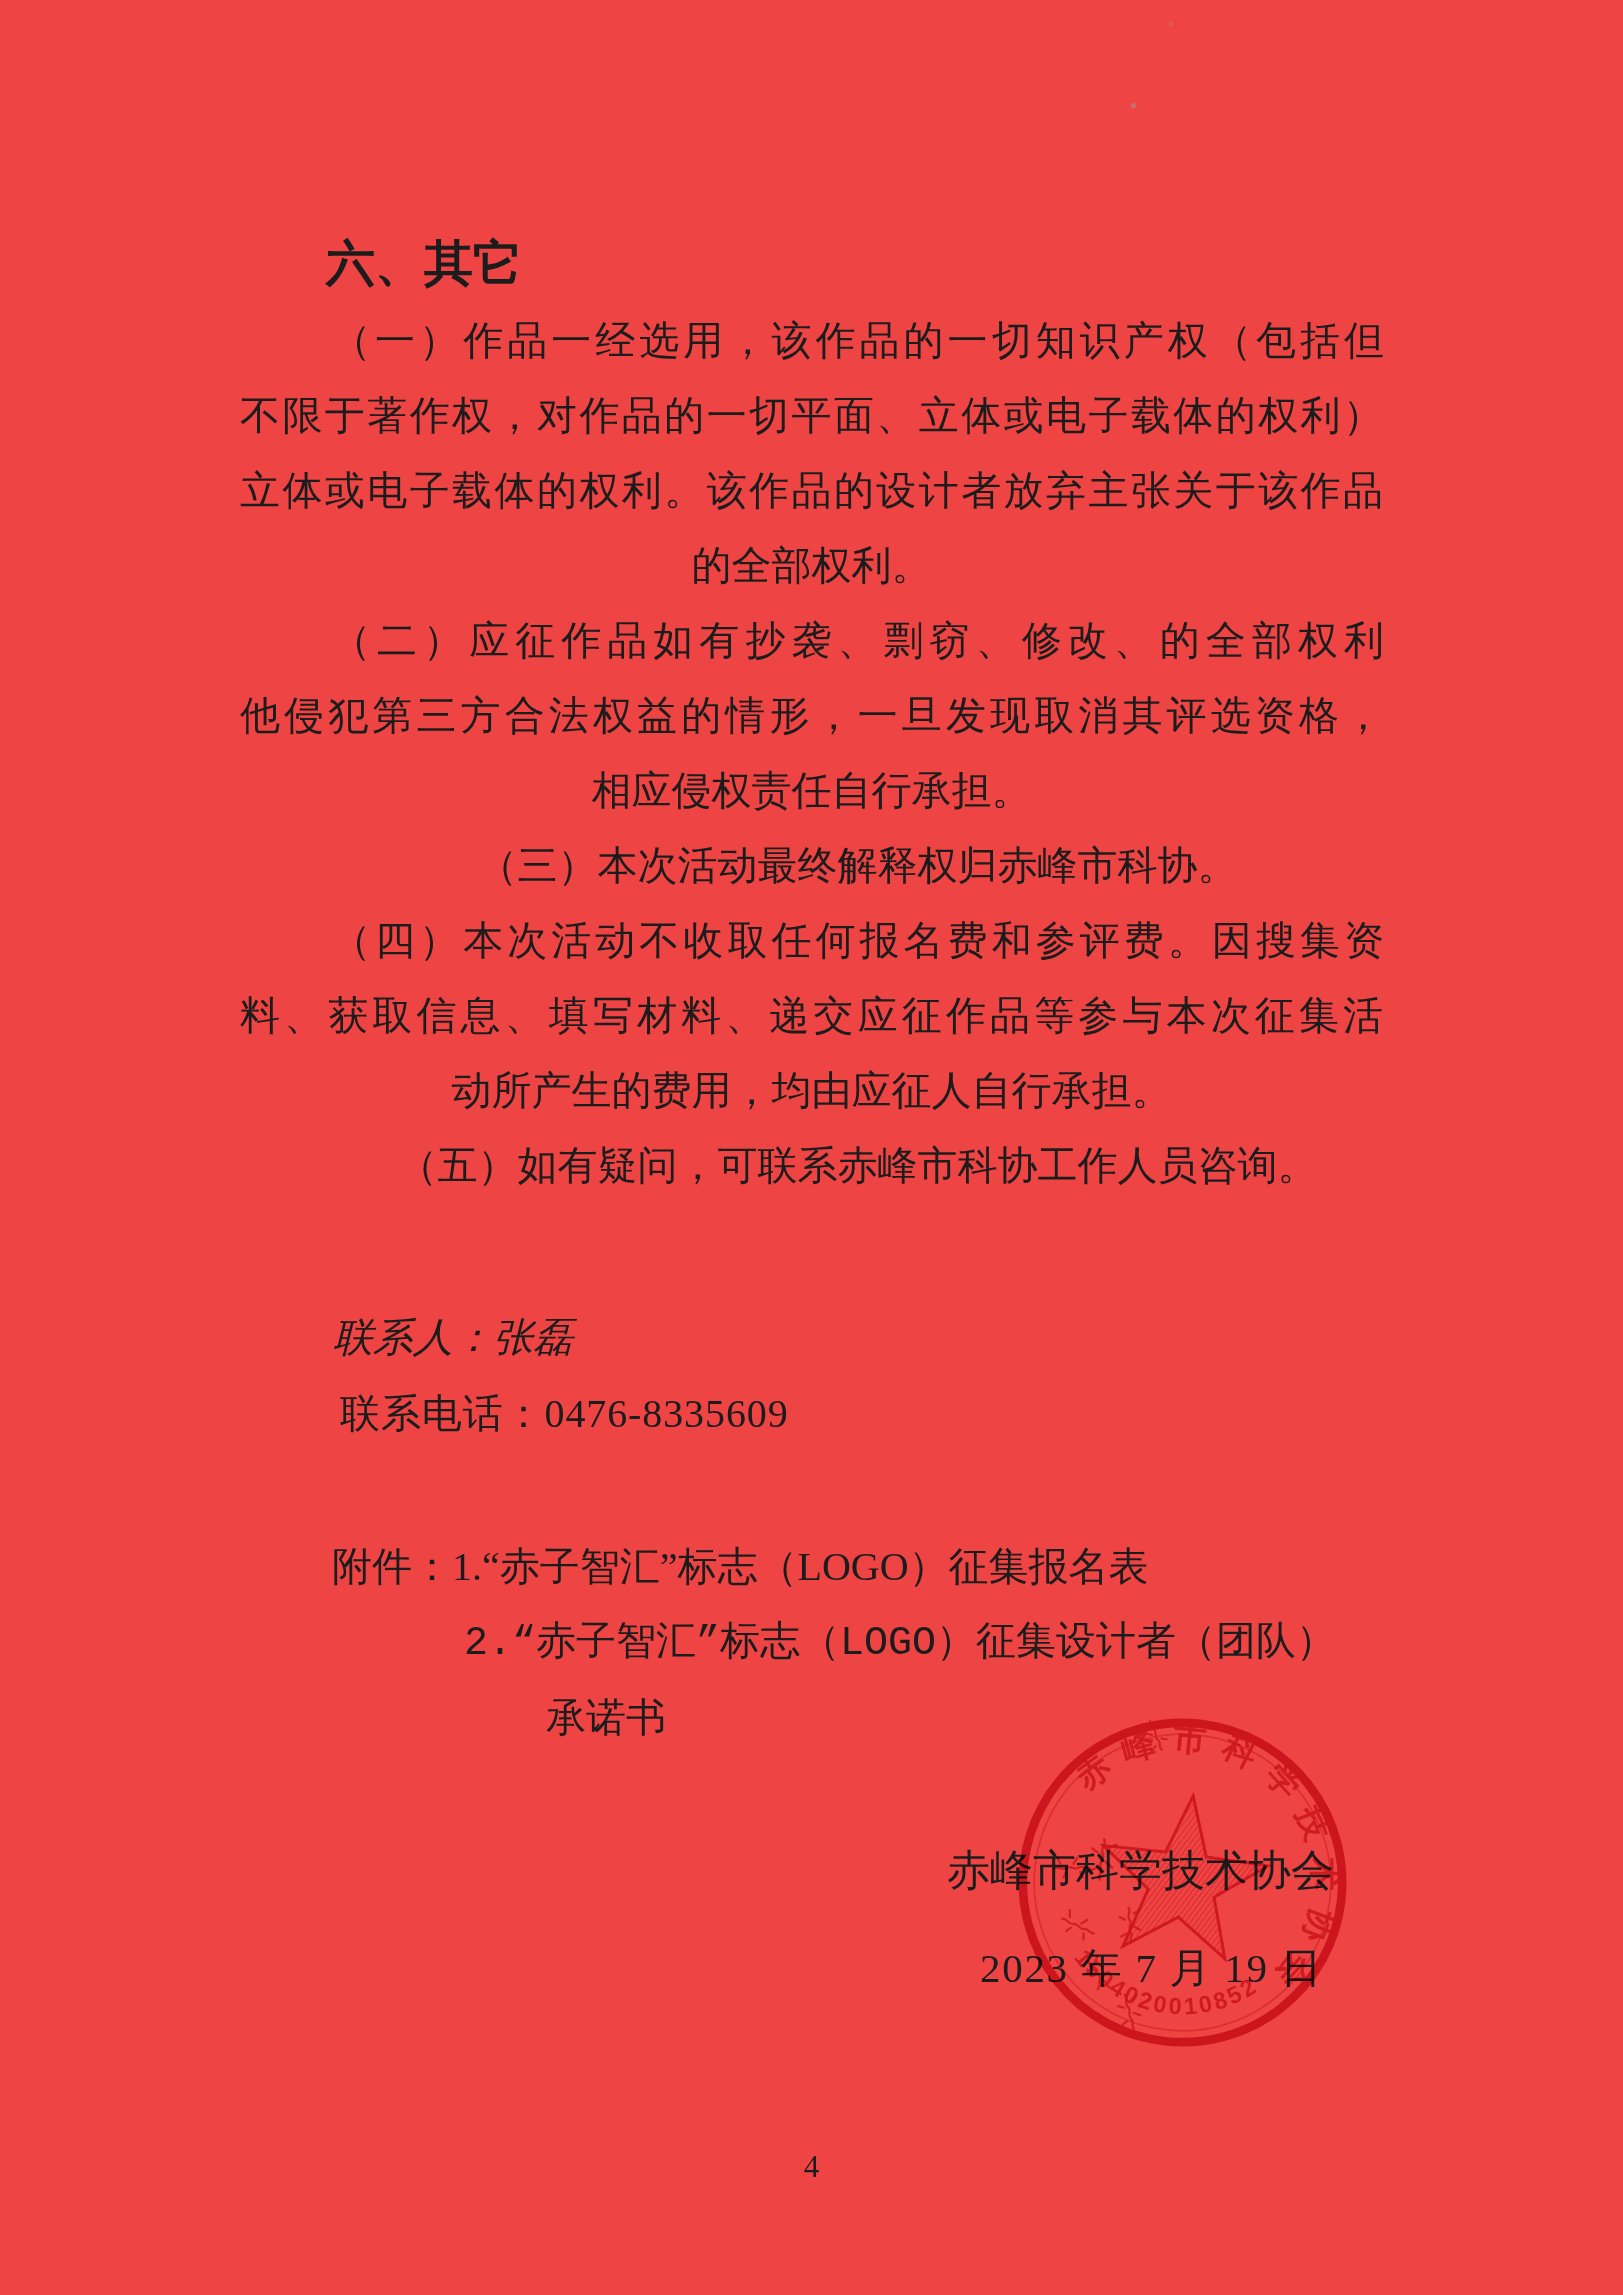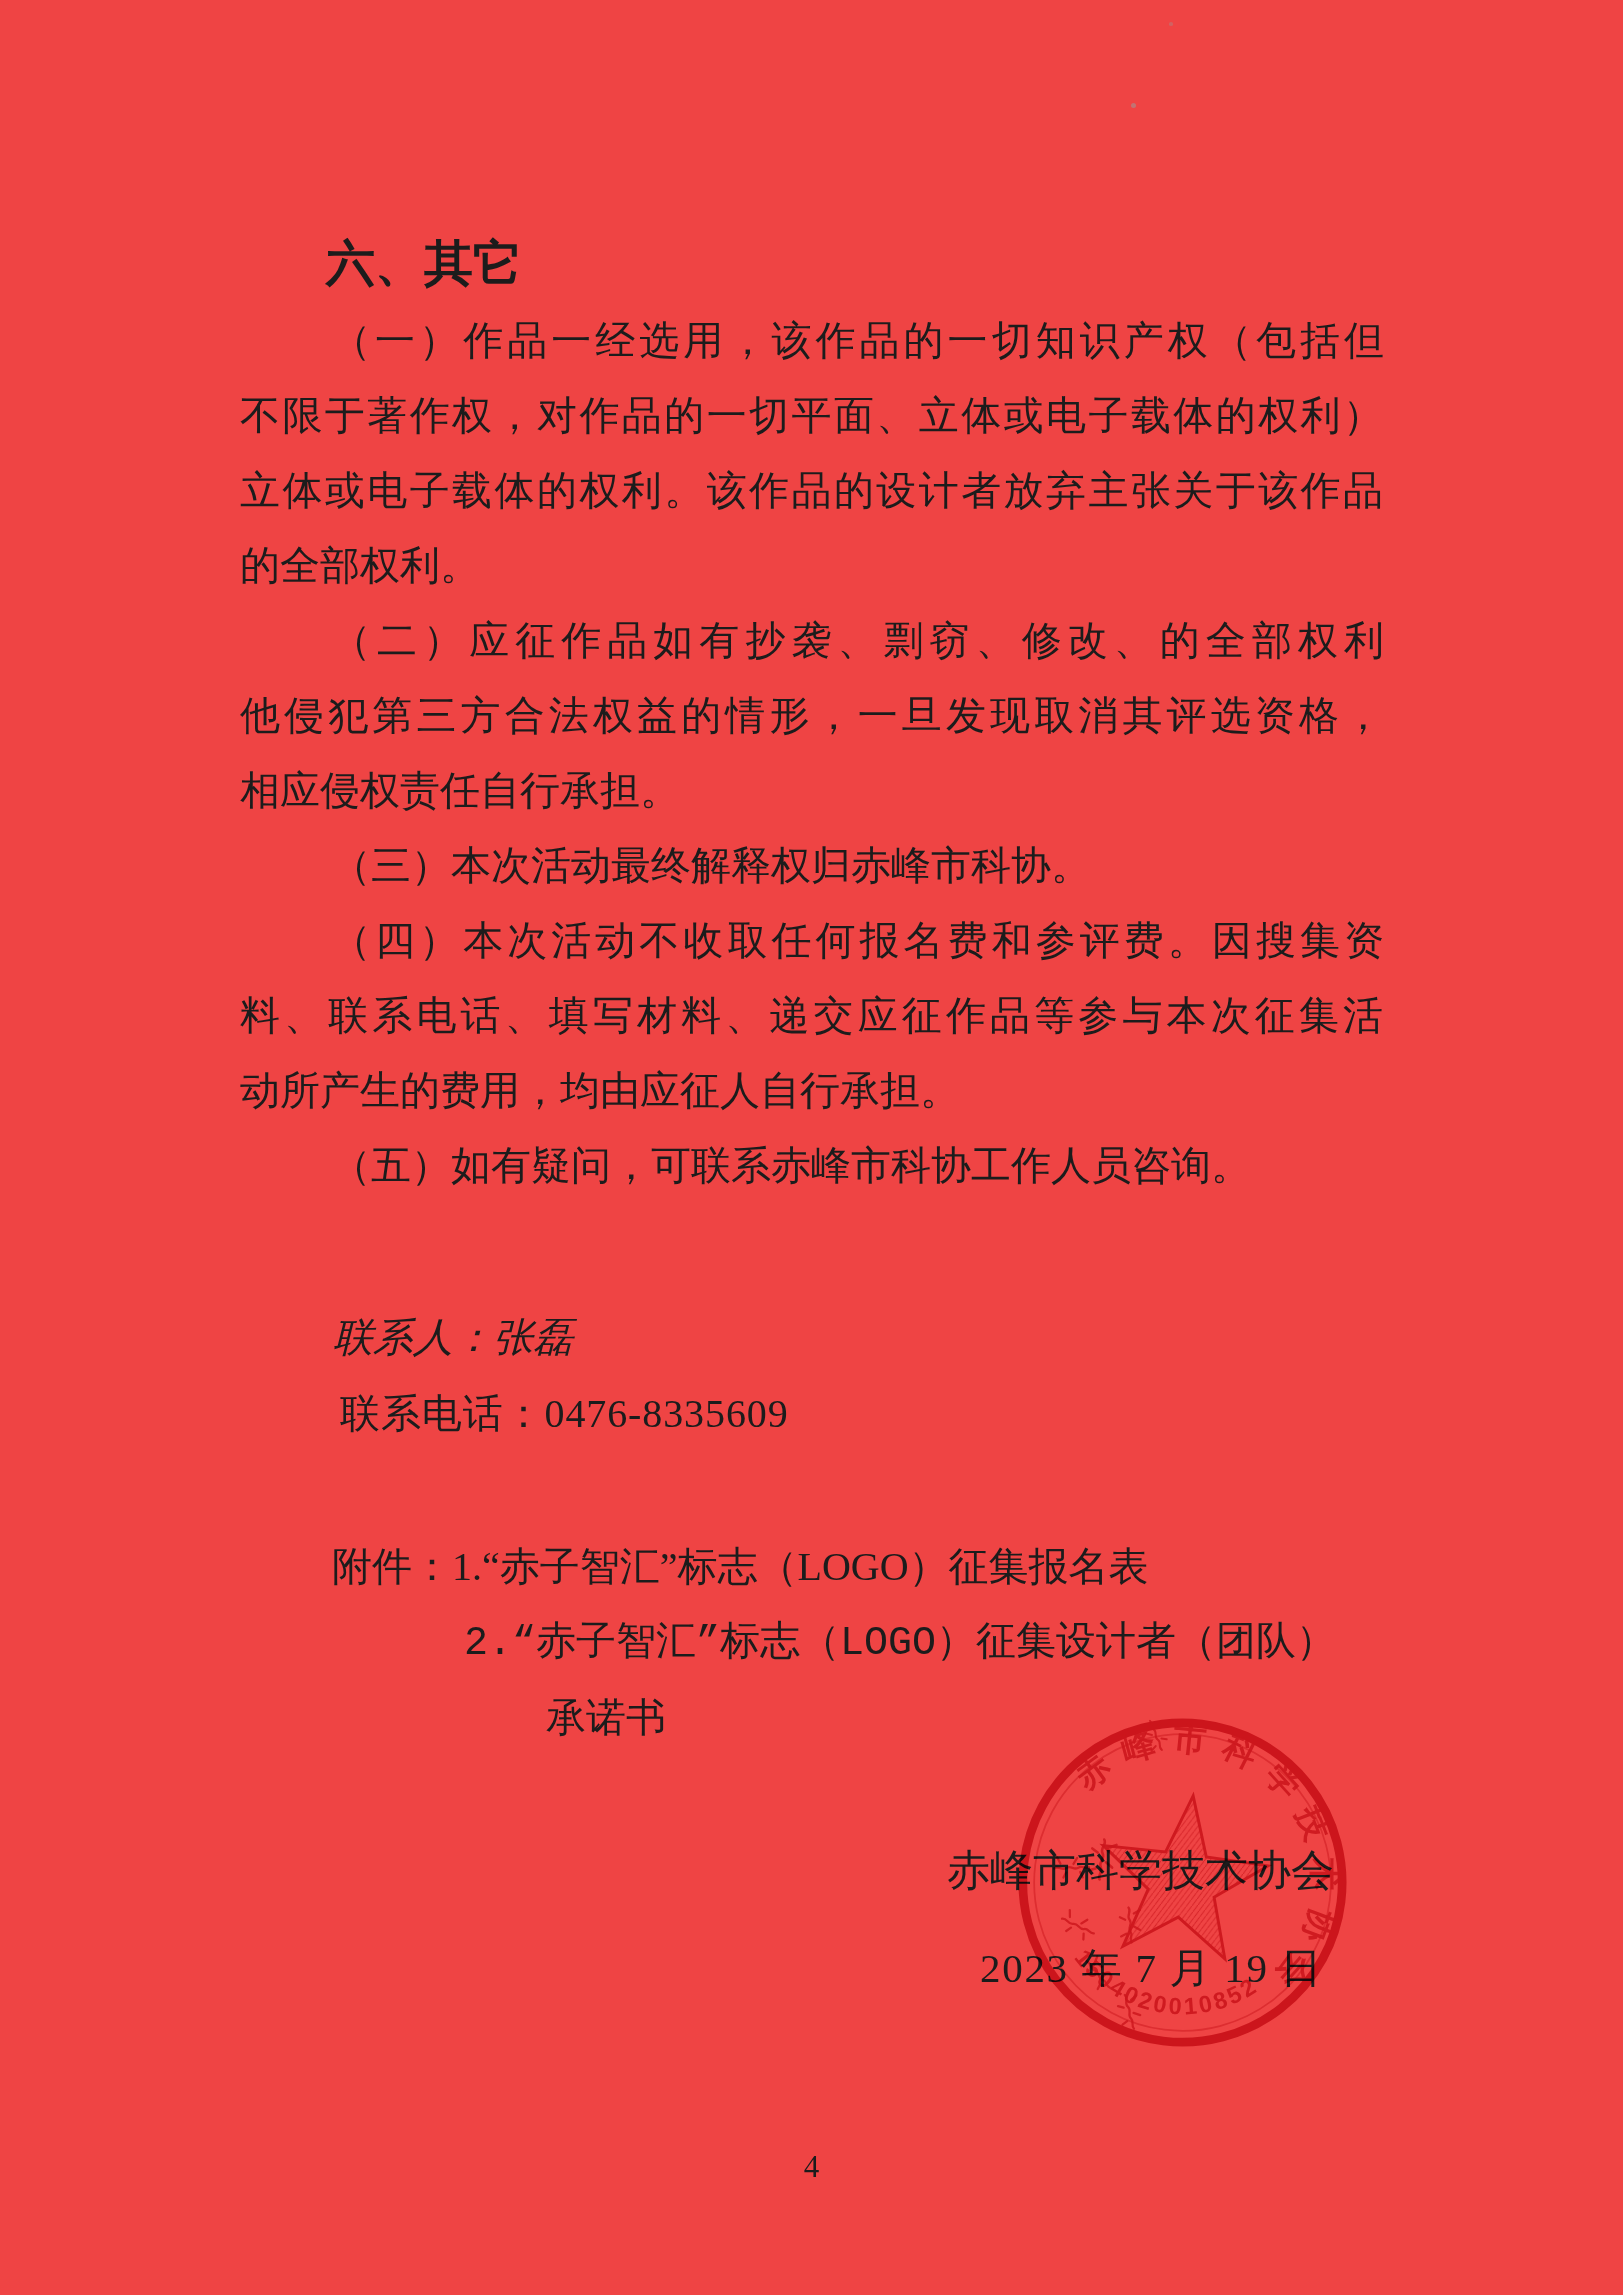--- a/index.html
+++ b/index.html
@@ -7,20 +7,21 @@
     position:relative; width:1623px; height:2295px; margin:0 auto;
     background:#ef4444; overflow:hidden;
     font-family:"Liberation Serif","DejaVu Serif",serif;
     color:#1c1c1c;
   }
   
   .textcol { position:absolute; left:240px; top:303px; width:1143px; }
   .bline {
     height:75px; line-height:75px; font-size:40px;
     white-space:nowrap;
+    text-align:center;
   }
   .bline.fill {
     white-space:normal; text-align:justify; text-align-last:justify;
   }
   .bline.ind { padding-left:91px; width:1053px; }
   .heading {
     position:absolute; left:326px; top:226px; height:75px; line-height:75px;
     font-size:49px; font-weight:bold; white-space:nowrap;
   }
   .contact-line, .attach-line, .sig-line {
@@ -57,21 +58,21 @@
   <div class="textcol">
     <div class="bline ind fill">（一）作品一经选用，该作品的一切知识产权（包括但</div>
     <div class="bline fill">不限于著作权，对作品的一切平面、立体或电子载体的权利）</div>
     <div class="bline fill">立体或电子载体的权利。该作品的设计者放弃主张关于该作品</div>
     <div class="bline">的全部权利。</div>
     <div class="bline ind fill">（二）应征作品如有抄袭、剽窃、修改、的全部权利</div>
     <div class="bline fill">他侵犯第三方合法权益的情形，一旦发现取消其评选资格，</div>
     <div class="bline">相应侵权责任自行承担。</div>
     <div class="bline ind">（三）本次活动最终解释权归赤峰市科协。</div>
     <div class="bline ind fill">（四）本次活动不收取任何报名费和参评费。因搜集资</div>
-    <div class="bline fill">料、联系电话、填写材料、递交应征作品等参与本次征集活</div>
+    <div class="bline fill">料、获取信息、填写材料、递交应征作品等参与本次征集活</div>
     <div class="bline">动所产生的费用，均由应征人自行承担。</div>
     <div class="bline ind">（五）如有疑问，可联系赤峰市科协工作人员咨询。</div>
   </div>
 
   <div class="contact-line" id="contact-person">联系人：张磊</div>
   <div class="contact-line" id="contact-phone">联系电话：0476-8335609</div>
 
   <div class="attach-line" id="attach-1">附件：1.“赤子智汇”标志（LOGO）征集报名表</div>
   <div class="attach-line" id="attach-2">2.“赤子智汇”标志（LOGO）征集设计者（团队）</div>
   <div class="attach-line" id="attach-3">承诺书</div>

